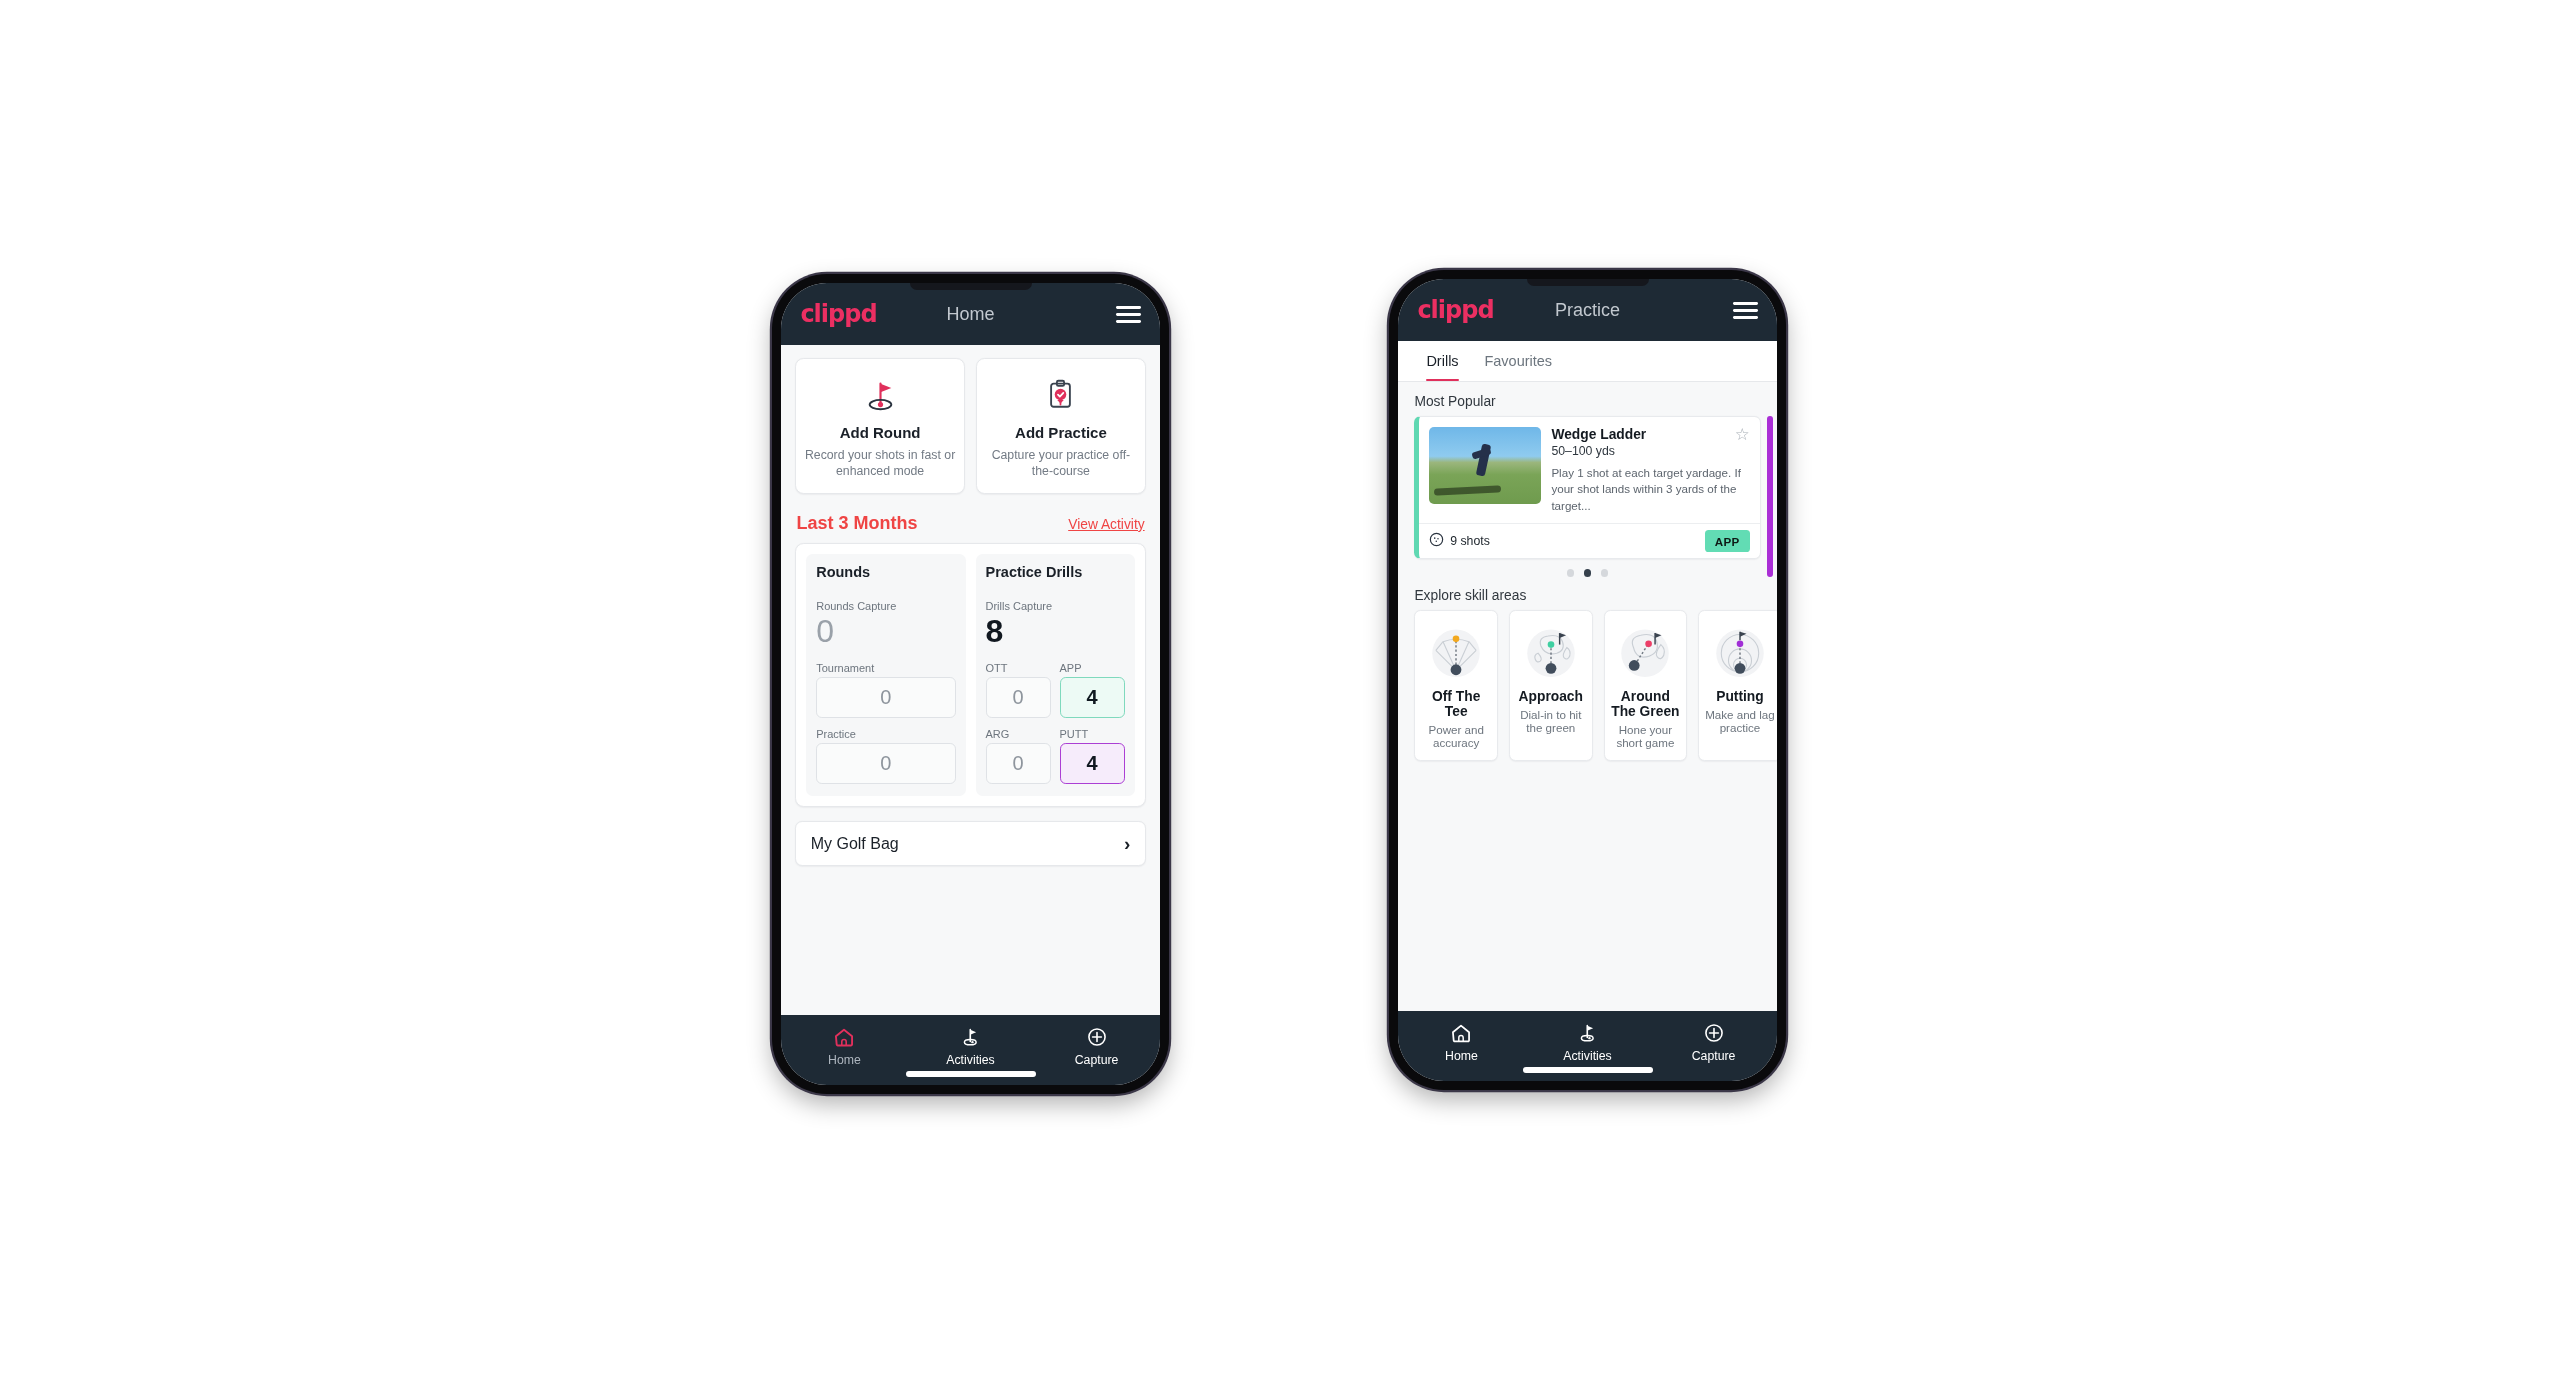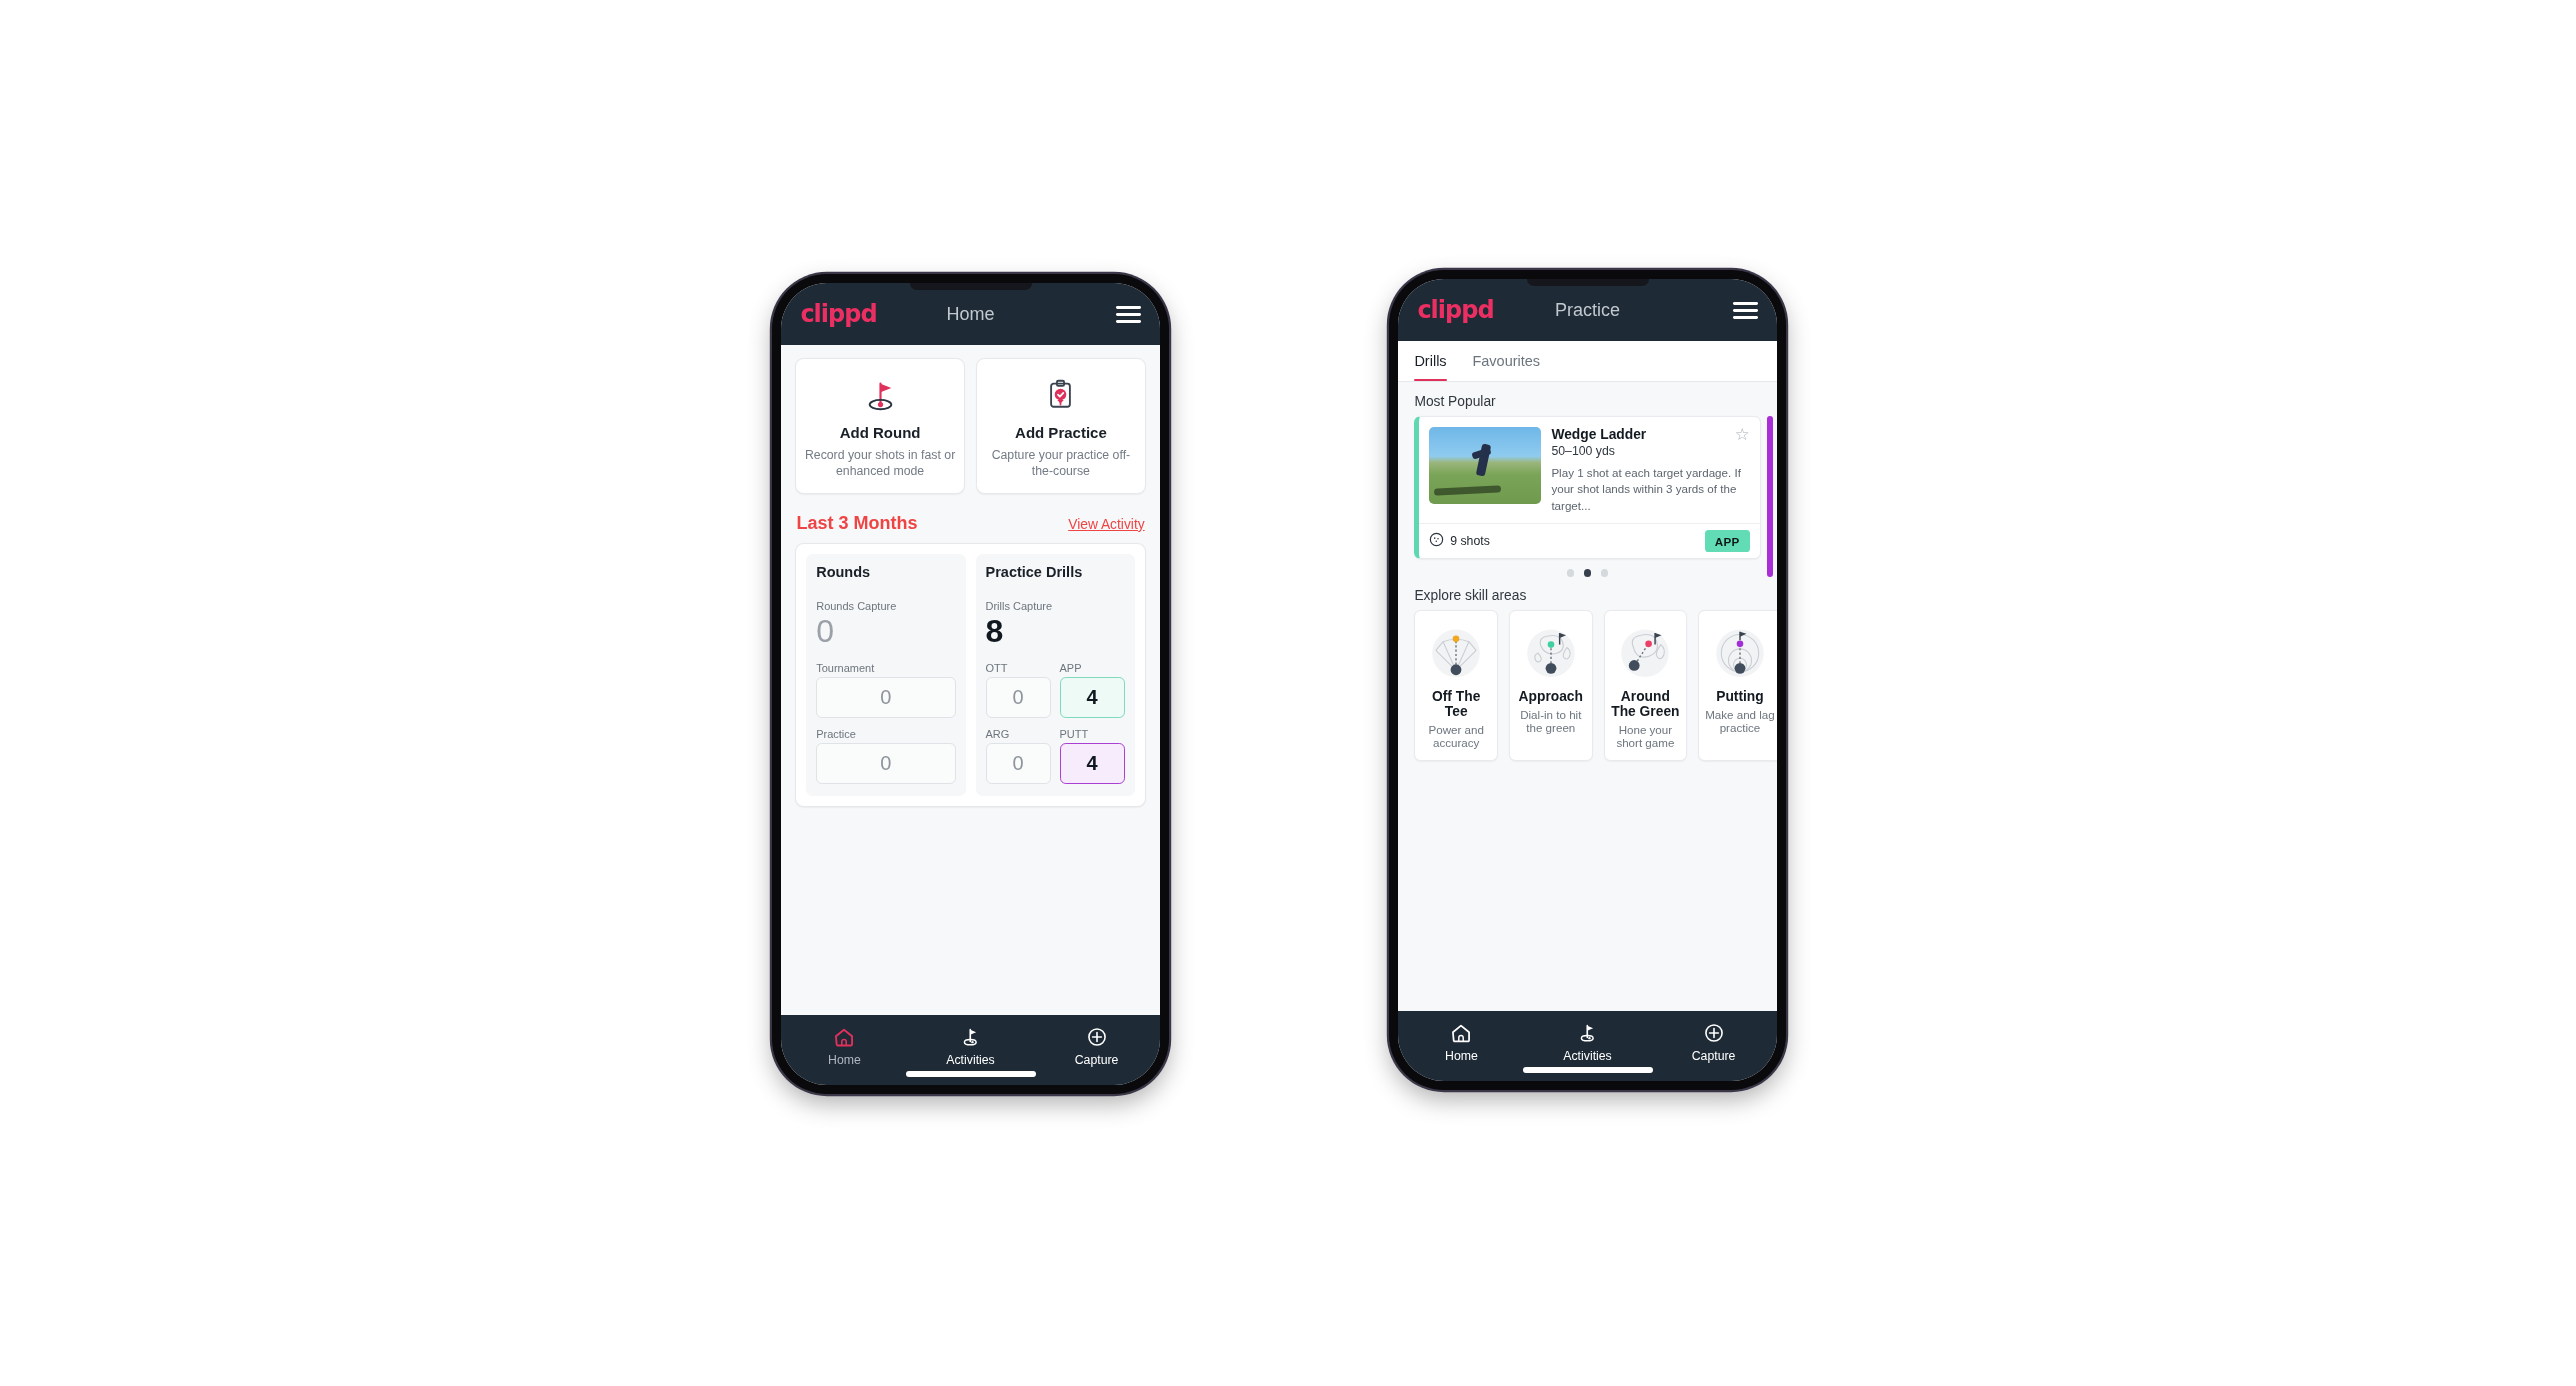--- a/index.html
+++ b/index.html
@@ -130,21 +130,21 @@
   .navlabel.active { color: #fff; }
   .navlabel.dim { color: #aeb6bf; }
   .homebar {
     position: absolute; bottom: 8px; left: 50%; transform: translateX(-50%);
     width: 130px; height: 5.8px; background: #fff; border-radius: 2.9px;
   }
 
   
   .tabs {
     flex: 0 0 auto; background: #fff; display: flex; gap: 5.8px;
-    padding: 0 16px; border-bottom: 0.7px solid #e6e8eb; height: 41px; align-items: stretch;
+    padding: 0 28px; border-bottom: 0.7px solid #e6e8eb; height: 41px; align-items: stretch;
   }
   .tab {
     display: flex; align-items: center; padding: 0 10px;
     font-size: 14.5px; color: #6c757e; position: relative;
   }
   .tab:first-child { padding-left: 0; }
   .tab.active { color: #1a2028; }
   .tab.active::after {
     content: ""; position: absolute; left: 0; right: 10px; bottom: 0; height: 2.9px;
     background: #e0305c; border-radius: 1.4px;
@@ -309,20 +309,24 @@
               </div>
               <div class="sub-cell">
                 <div class="stat-label">PUTT</div>
                 <div class="box filled-purple">4</div>
               </div>
             </div>
           </div>
 
         </div>
 
+        <div class="bag-card">
+          <span class="bag-label">My Golf Bag</span>
+          <span class="chev">›</span>
+        </div>
       </div>
 
       <div class="bottomnav">
         <div class="navitem">
           <div class="navicon">
             <svg width="22" height="22" viewBox="0 0 30 30">
               <path d="M4 14 L15 5 L26 14 V25 a1.5 1.5 0 0 1 -1.5 1.5 H6.5 A1.5 1.5 0 0 1 5 25 Z" fill="none" stroke="#e0305c" stroke-width="2.6" stroke-linejoin="round"></path>
               <path d="M12 26.5 v-5 a3 3 0 0 1 6 0 v5" fill="none" stroke="#e0305c" stroke-width="2.2"></path>
             </svg>
           </div>

